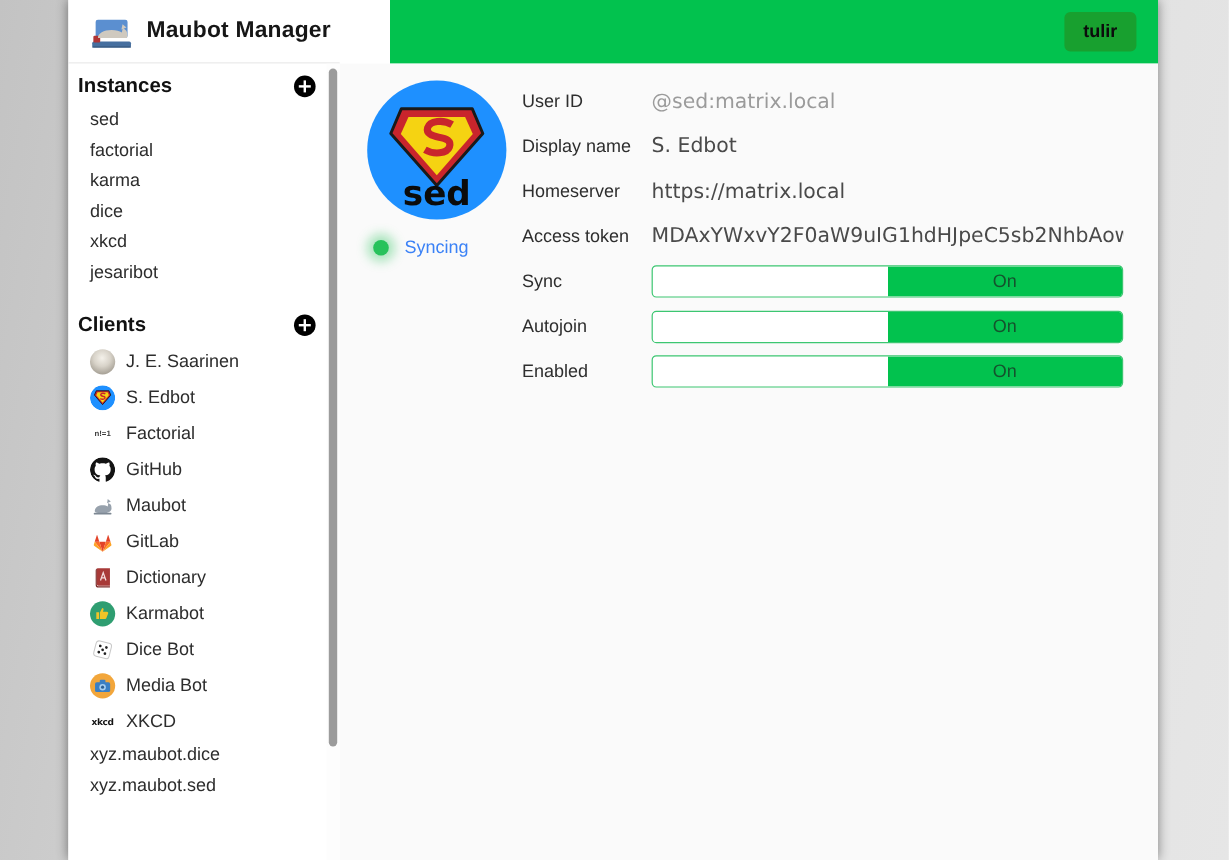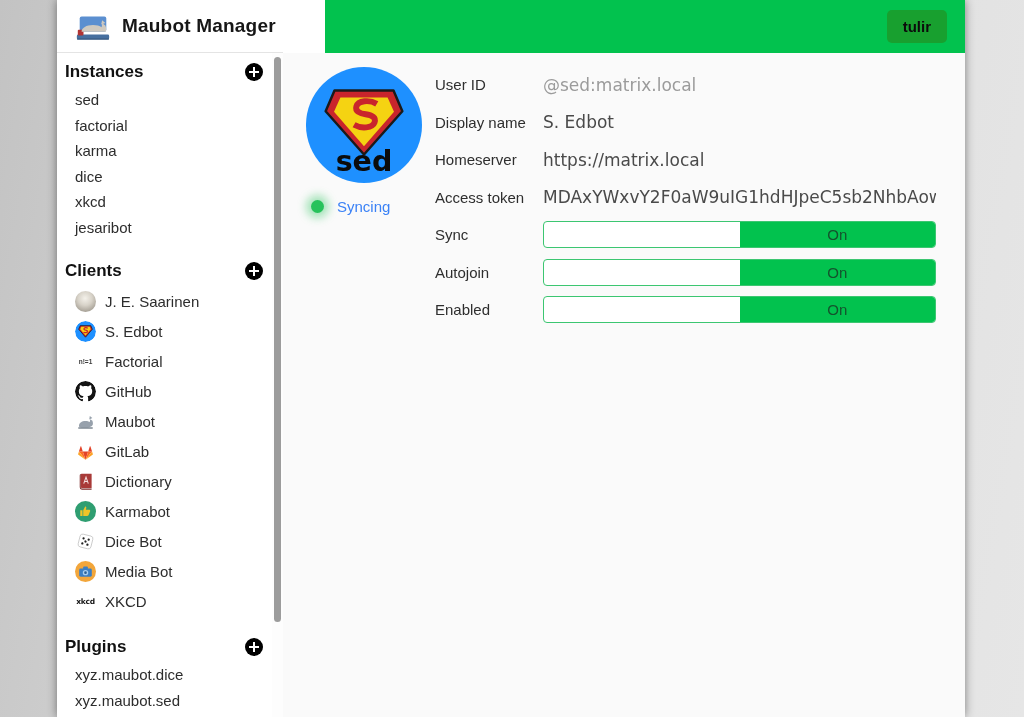--- a/index.html
+++ b/index.html
@@ -200,24 +200,20 @@
             <circle cx="12" cy="13.3" r="1.5" fill="#2b5f94"></circle>
           </svg>
         </span>
         <span class="lbl">Media Bot</span>
       </div>
       <div class="client">
         <span class="av av-xkcd">xkcd</span>
         <span class="lbl">XKCD</span>
       </div>
 
-      <div class="section-head gap">
-        <span class="section-title">Plugins</span>
-        <span class="plus"></span>
-      </div>
       <div class="nav-item">xyz.maubot.dice</div>
       <div class="nav-item">xyz.maubot.sed</div>
 
       <div class="scrolltrack">
         <div class="scrollthumb"></div>
       </div>
     </aside>
 
     <main>
       <div class="avatar-col">

